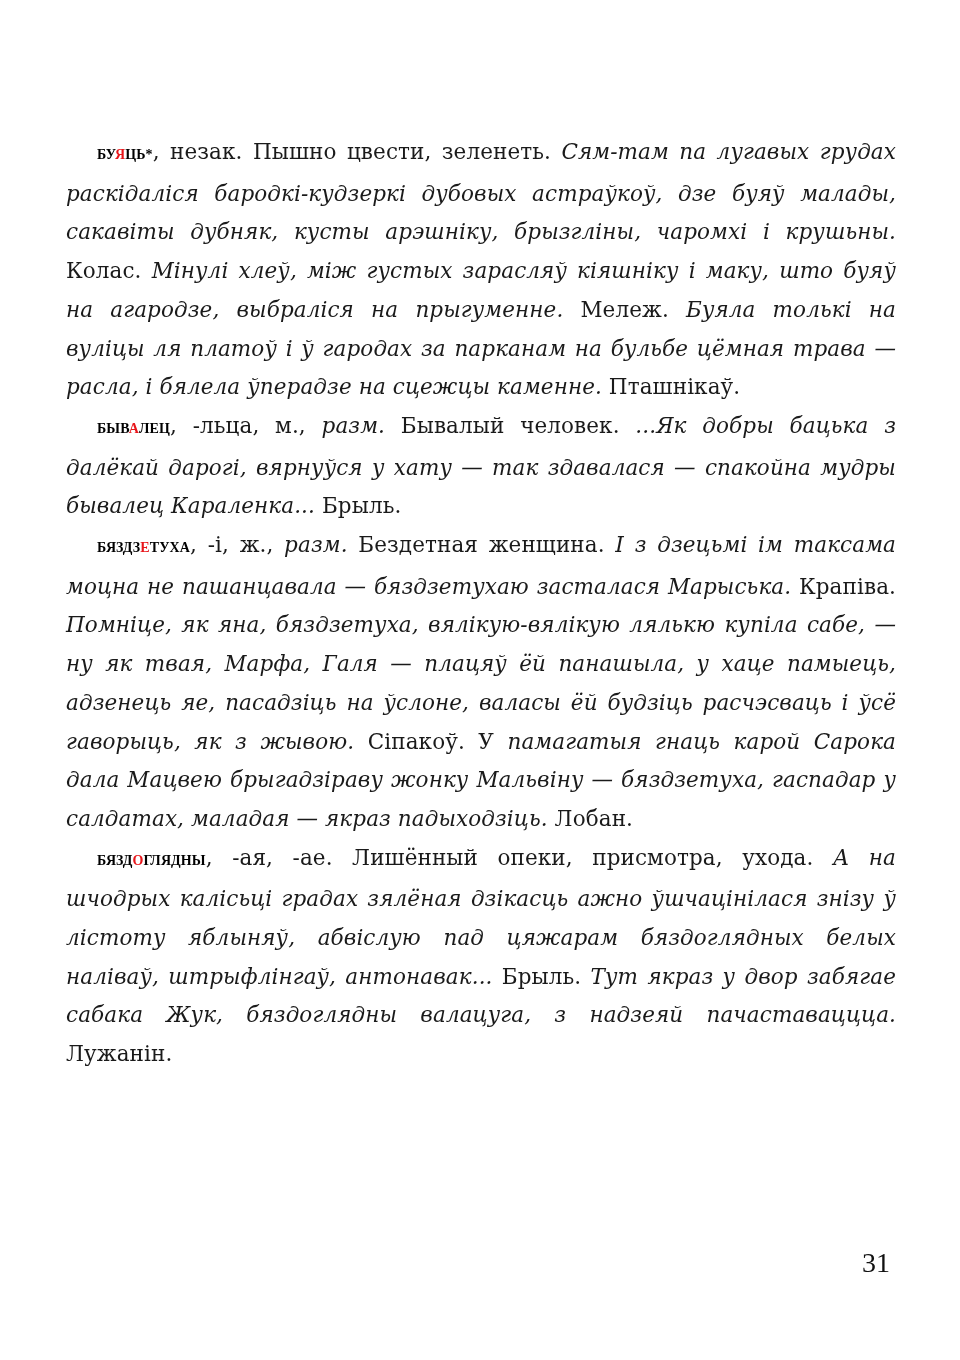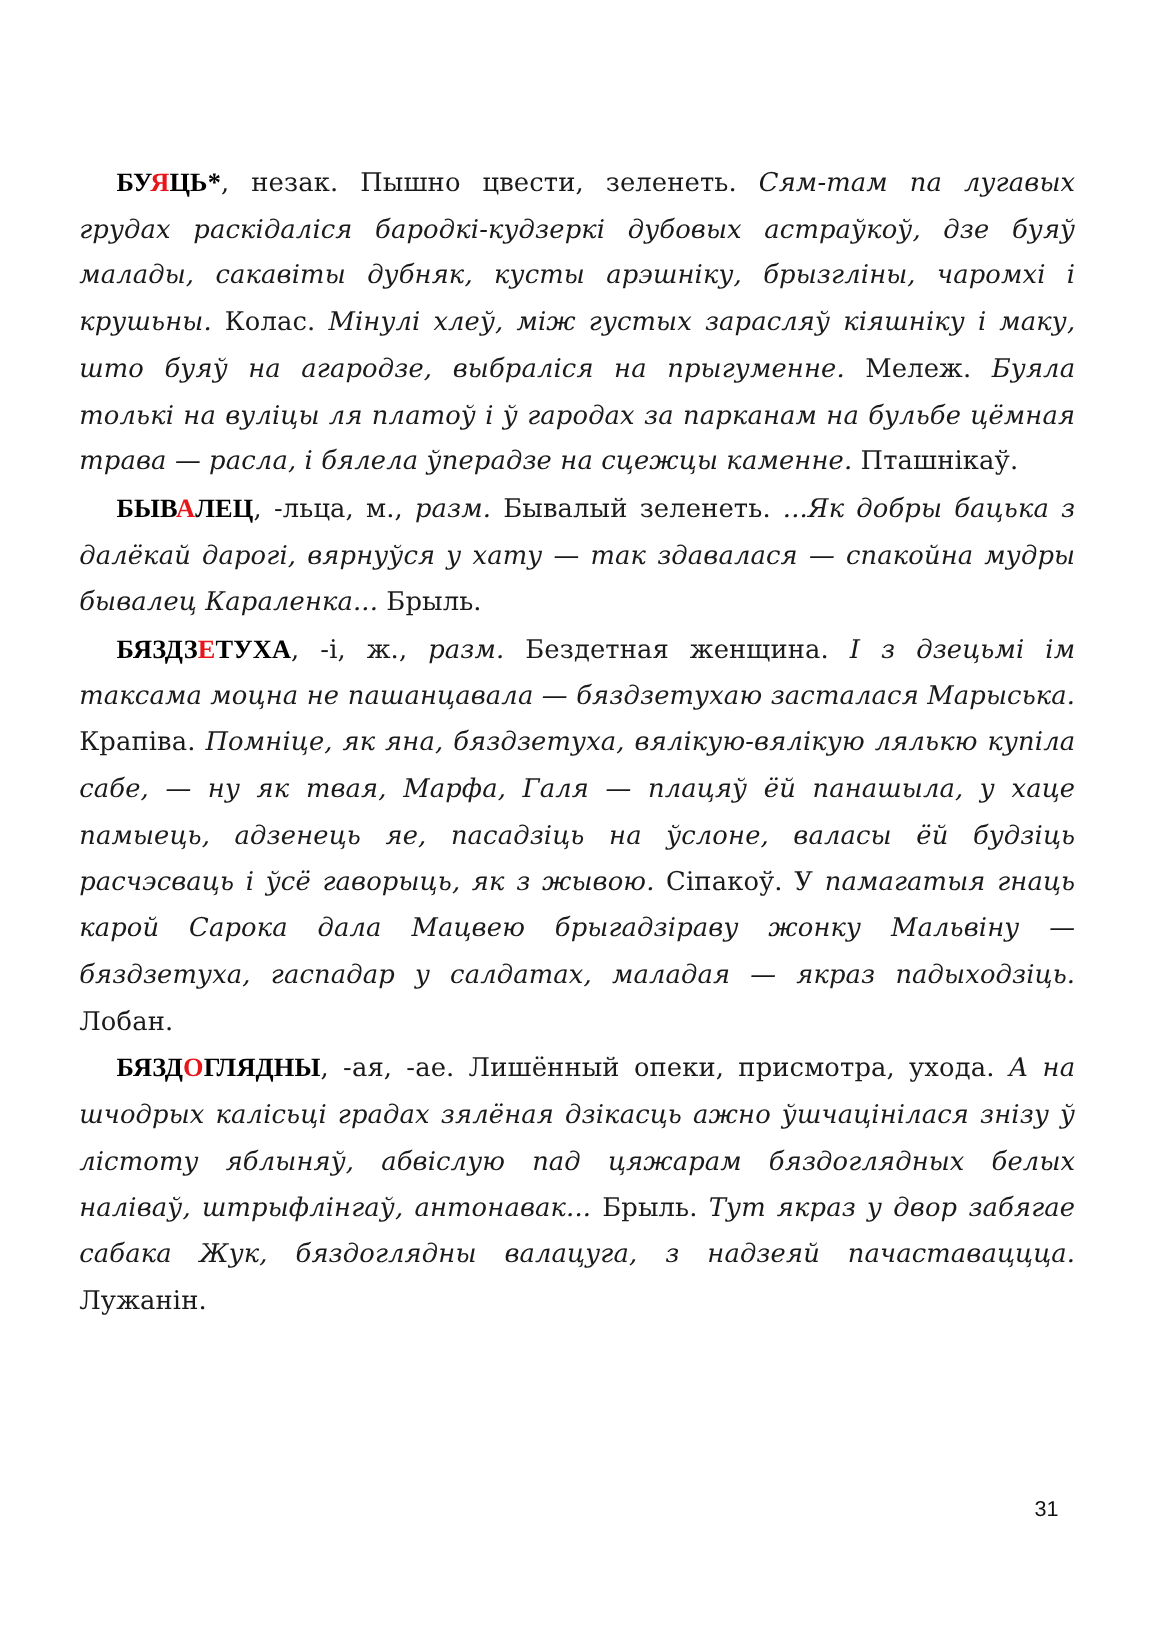--- a/index.html
+++ b/index.html
@@ -4,40 +4,40 @@
 <style>
   html, body { margin: 0; padding: 0; background: #ffffff; }
   body { width: 960px; height: 1360px; position: relative; overflow: hidden; }
   .page {
     position: absolute; left: 66px; top: 133px; width: 830px;
     font-family: "DejaVu Serif", serif;
     font-size: 21.5px; line-height: 38.7px; color: #1a1a1a;
     text-align: justify; letter-spacing: 0.1px;
   }
   .entry { margin: 0; text-indent: 31px; }
-  .hw { font-family: "Liberation Serif", serif; font-weight: bold; color: #000; font-size: 22px; }
+  .hw { font-family: "Liberation Serif", serif; font-weight: bold; color: #000; font-size: 14px; }
   .acc { color: #e8161b; }
   .it { font-style: italic; }
   .src { }
   .page-number {
     position: absolute; left: 862px; top: 1247px;
-    font-family: Liberation Sans, sans-serif; font-size: 18px; color: #111;
+    font-family: Liberation Serif, serif; font-size: 28px; color: #111;
   }
 </style>
 </head>
 <body>
 
 <div class="page">
 
   <p class="entry">
     <span class="hw"><span>БУ</span><span class="acc">Я</span><span>ЦЬ*</span></span><span>, незак.</span><span> Пышно цвести, зеленеть.</span><span class="it"> Сям-там па лугавых грудах раскідаліся бародкі-кудзеркі дубовых астраўкоў, дзе буяў малады, сакавіты дубняк, кусты арэшніку, брызгліны, чаромхі і крушьны.</span><span class="src"> Колас.</span><span class="it"> Мінулі хлеў, між густых зарасляў кіяшніку і маку, што буяў на агародзе, выбраліся на прыгуменне.</span><span class="src"> Мележ.</span><span class="it"> Буяла толькі на вуліцы ля платоў і ў гародах за парканам на бульбе цёмная трава — расла, і бялела ўперадзе на сцежцы каменне.</span><span class="src"> Пташнікаў.</span>
   </p>
 
   <p class="entry">
-    <span class="hw"><span>БЫВ</span><span class="acc">А</span><span>ЛЕЦ</span></span><span>, -льца, м., </span><span class="it">разм.</span><span> Бывалый зеленеть.</span><span class="it"> ...Як добры бацька з далёкай дарогі, вярнуўся у хату — так здавалася — спакойна мудры бывалец Караленка...</span><span class="src"> Брыль.</span>
+    <span class="hw"><span>БЫВ</span><span class="acc">А</span><span>ЛЕЦ</span></span><span>, -льца, м., </span><span class="it">разм.</span><span> Бывалый человек.</span><span class="it"> ...Як добры бацька з далёкай дарогі, вярнуўся у хату — так здавалася — спакойна мудры бывалец Караленка...</span><span class="src"> Брыль.</span>
   </p>
 
   <p class="entry">
     <span class="hw"><span>БЯЗДЗ</span><span class="acc">Е</span><span>ТУХА</span></span><span>, -і, ж., </span><span class="it">разм.</span><span> Бездетная женщина.</span><span class="it"> І з дзецьмі ім таксама моцна не пашанцавала — бяздзетухаю засталася Марыська.</span><span class="src"> Крапіва.</span><span class="it"> Помніце, як яна, бяздзетуха, вялікую-вялікую лялькю купіла сабе, — ну як твая, Марфа, Галя — плацяў ёй панашыла, у хаце памыець, адзенець яе, пасадзіць на ўслоне, валасы ёй будзіць расчэсваць і ўсё гаворыць, як з жывою.</span><span class="src"> Сіпакоў.</span><span> У</span><span class="it"> памагатыя гнаць карой Сарока дала Мацвею брыгадзіраву жонку Мальвіну — бяздзетуха, гаспадар у салдатах, маладая — якраз падыходзіць.</span><span class="src"> Лобан.</span>
   </p>
 
   <p class="entry">
     <span class="hw"><span>БЯЗД</span><span class="acc">О</span><span>ГЛЯДНЫ</span></span><span>, -ая, -ае.</span><span> Лишённый опеки, присмотра, ухода.</span><span class="it"> А на шчодрых калісьці градах зялёная дзікасць ажно ўшчацінілася знізу ў лістоту яблыняў, абвіслую пад цяжарам бяздоглядных белых наліваў, штрыфлінгаў, антонавак...</span><span class="src"> Брыль.</span><span class="it"> Тут якраз у двор забягае сабака Жук, бяздоглядны валацуга, з надзеяй пачаставаццца.</span><span class="src"> Лужанін.</span>
   </p>
 

